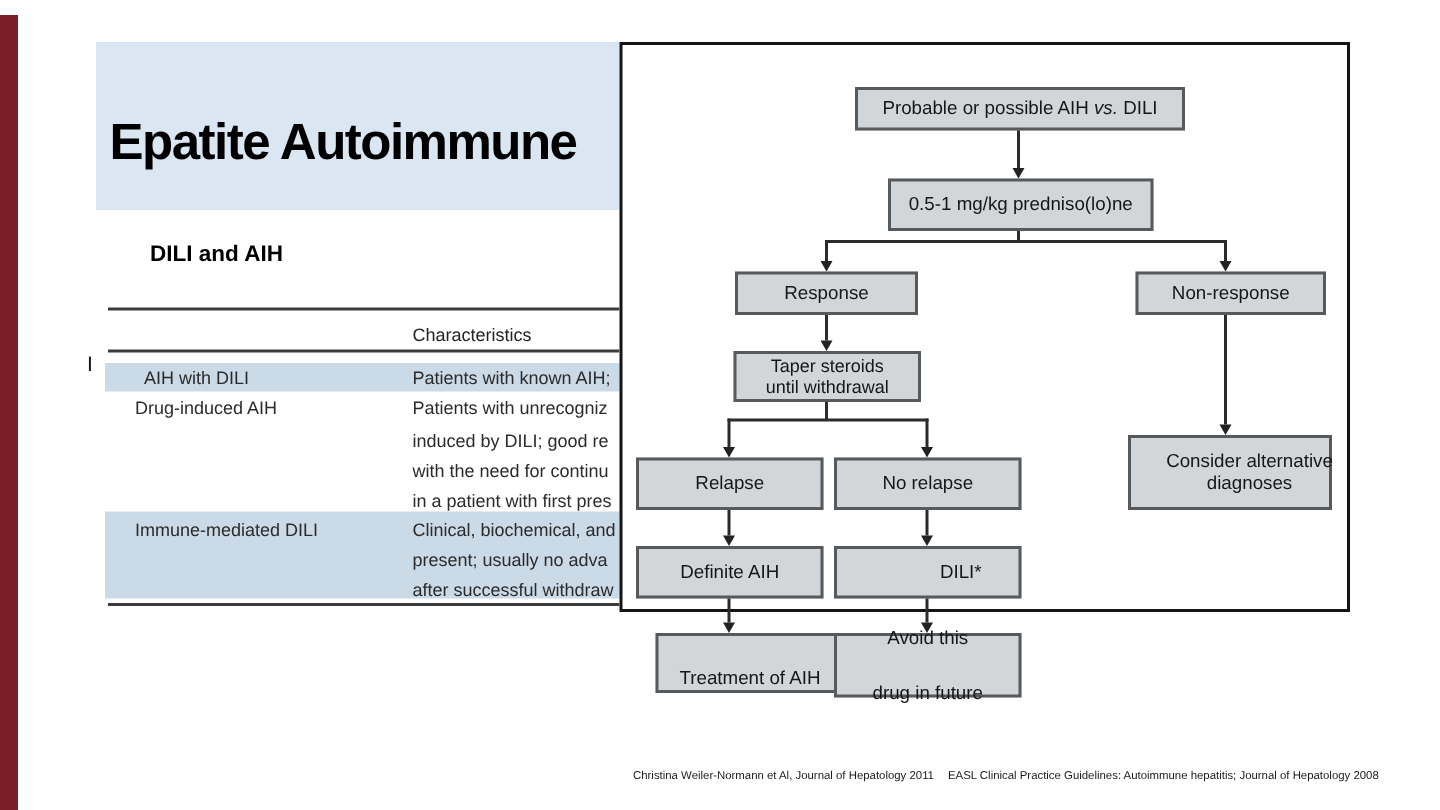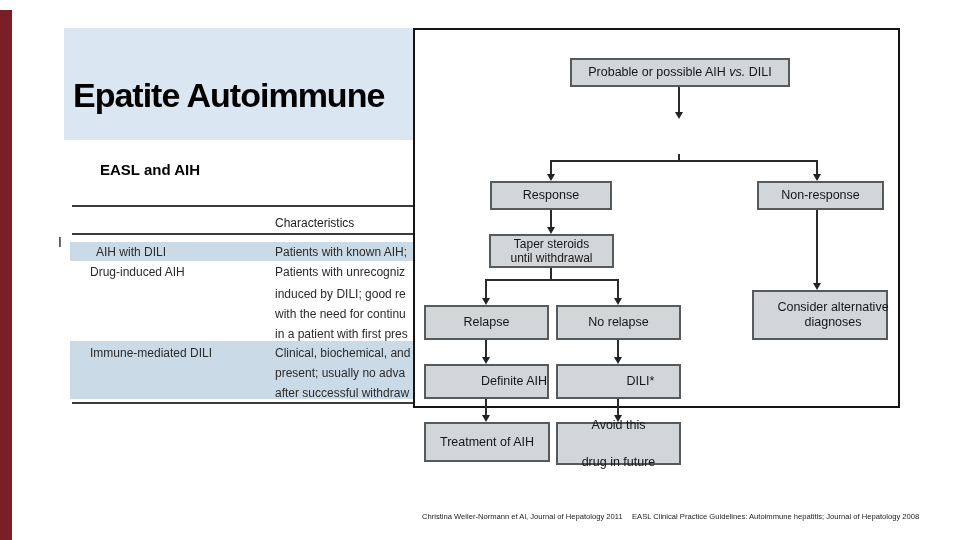--- a/index.html
+++ b/index.html
@@ -38,23 +38,23 @@
            background:#d2d6d9; border:2px solid #565a5c; color:#161616; font-size:12.5px; line-height:1.2;
            text-align:center; white-space:nowrap; }
   .n-probable   { left:155px; top:28px;  width:220px; height:29px; }
   .n-prednisone { left:177px; top:89px;  width:177px; height:35px; }
   .n-response   { left:75px;  top:151px; width:122px; height:29px; }
   .n-nonresponse{ left:342px; top:151px; width:127px; height:29px; }
   .n-taper      { left:74px;  top:204px; width:125px; height:34px; font-size:12px; }
   .n-relapse    { left:9px;   top:275px; width:125px; height:35px; }
   .n-norelapse  { left:141px; top:275px; width:125px; height:35px; }
   .n-consider   { left:337px; top:260px; width:136px; height:50px;padding-left:26px; }
-  .n-definite   { left:9px;   top:334px; width:125px; height:35px;align-items:flex-end; }
+  .n-definite   { left:9px;   top:334px; width:125px; height:35px; }
   .n-dili       { left:141px; top:334px; width:125px; height:35px;padding-left:44px; }
-  .n-treatment  { left:9px;   top:392px; width:126px; height:40px; }
+  .n-treatment  { left:22px;   top:392px; width:126px; height:40px;justify-content:flex-end; }
   .n-avoid      { left:141px; top:392px; width:125px; height:43px;gap:22px; }
   .it { font-style:italic; }
 
   .vline, .hline { position:absolute; background:#2b2b2b; }
   .vline { width:2px; } .hline { height:2px; }
   .ahead { position:absolute; width:0; height:0; border-left:4px solid transparent; border-right:4px solid transparent; border-top:7px solid #222; }
 
   .cA  { left:263px; top:57px;  height:25px; }  .hA  { left:260px; top:82px; }
   .cBs { left:263px; top:124px; height:7px;  }
   .cBh { left:135px; top:130px; width:268px; }
@@ -77,21 +77,21 @@
   .cite-right { left:632px; }
 </style>
 </head>
 <body>
 
 <div class="accent-bar"></div>
 
 <div class="title-block"></div>
 <div class="page-title">Epatite Autoimmune</div>
 
-<div class="subtitle">EASL and AIH</div>
+<div class="subtitle">DILI and AIH</div>
 <div class="stray-mark">I</div>
 
 <div class="rule rule-top"></div>
 <div class="tbl col-header">Characteristics</div>
 <div class="rule rule-mid"></div>
 
 <div class="band band-1"></div>
 <div class="tbl r1-name">AIH with DILI</div>
 <div class="tbl r1-c1">Patients with known AIH;</div>
 
@@ -111,20 +111,23 @@
 
 <div class="figure-panel">
 
   <div class="fnode n-probable">
     <span><span>Probable or possible AIH </span><span class="it">vs.</span><span> DILI</span></span>
   </div>
 
   <div class="vline cA"></div>
   <div class="ahead hA"></div>
 
+  <div class="fnode n-prednisone">
+    <span>0.5-1 mg/kg predniso(lo)ne</span>
+  </div>
 
   <div class="vline cBs"></div>
   <div class="hline cBh"></div>
   <div class="vline cB1"></div>
   <div class="ahead hB1"></div>
   <div class="vline cB2"></div>
   <div class="ahead hB2"></div>
 
   <div class="fnode n-response">
     <span>Response</span>

